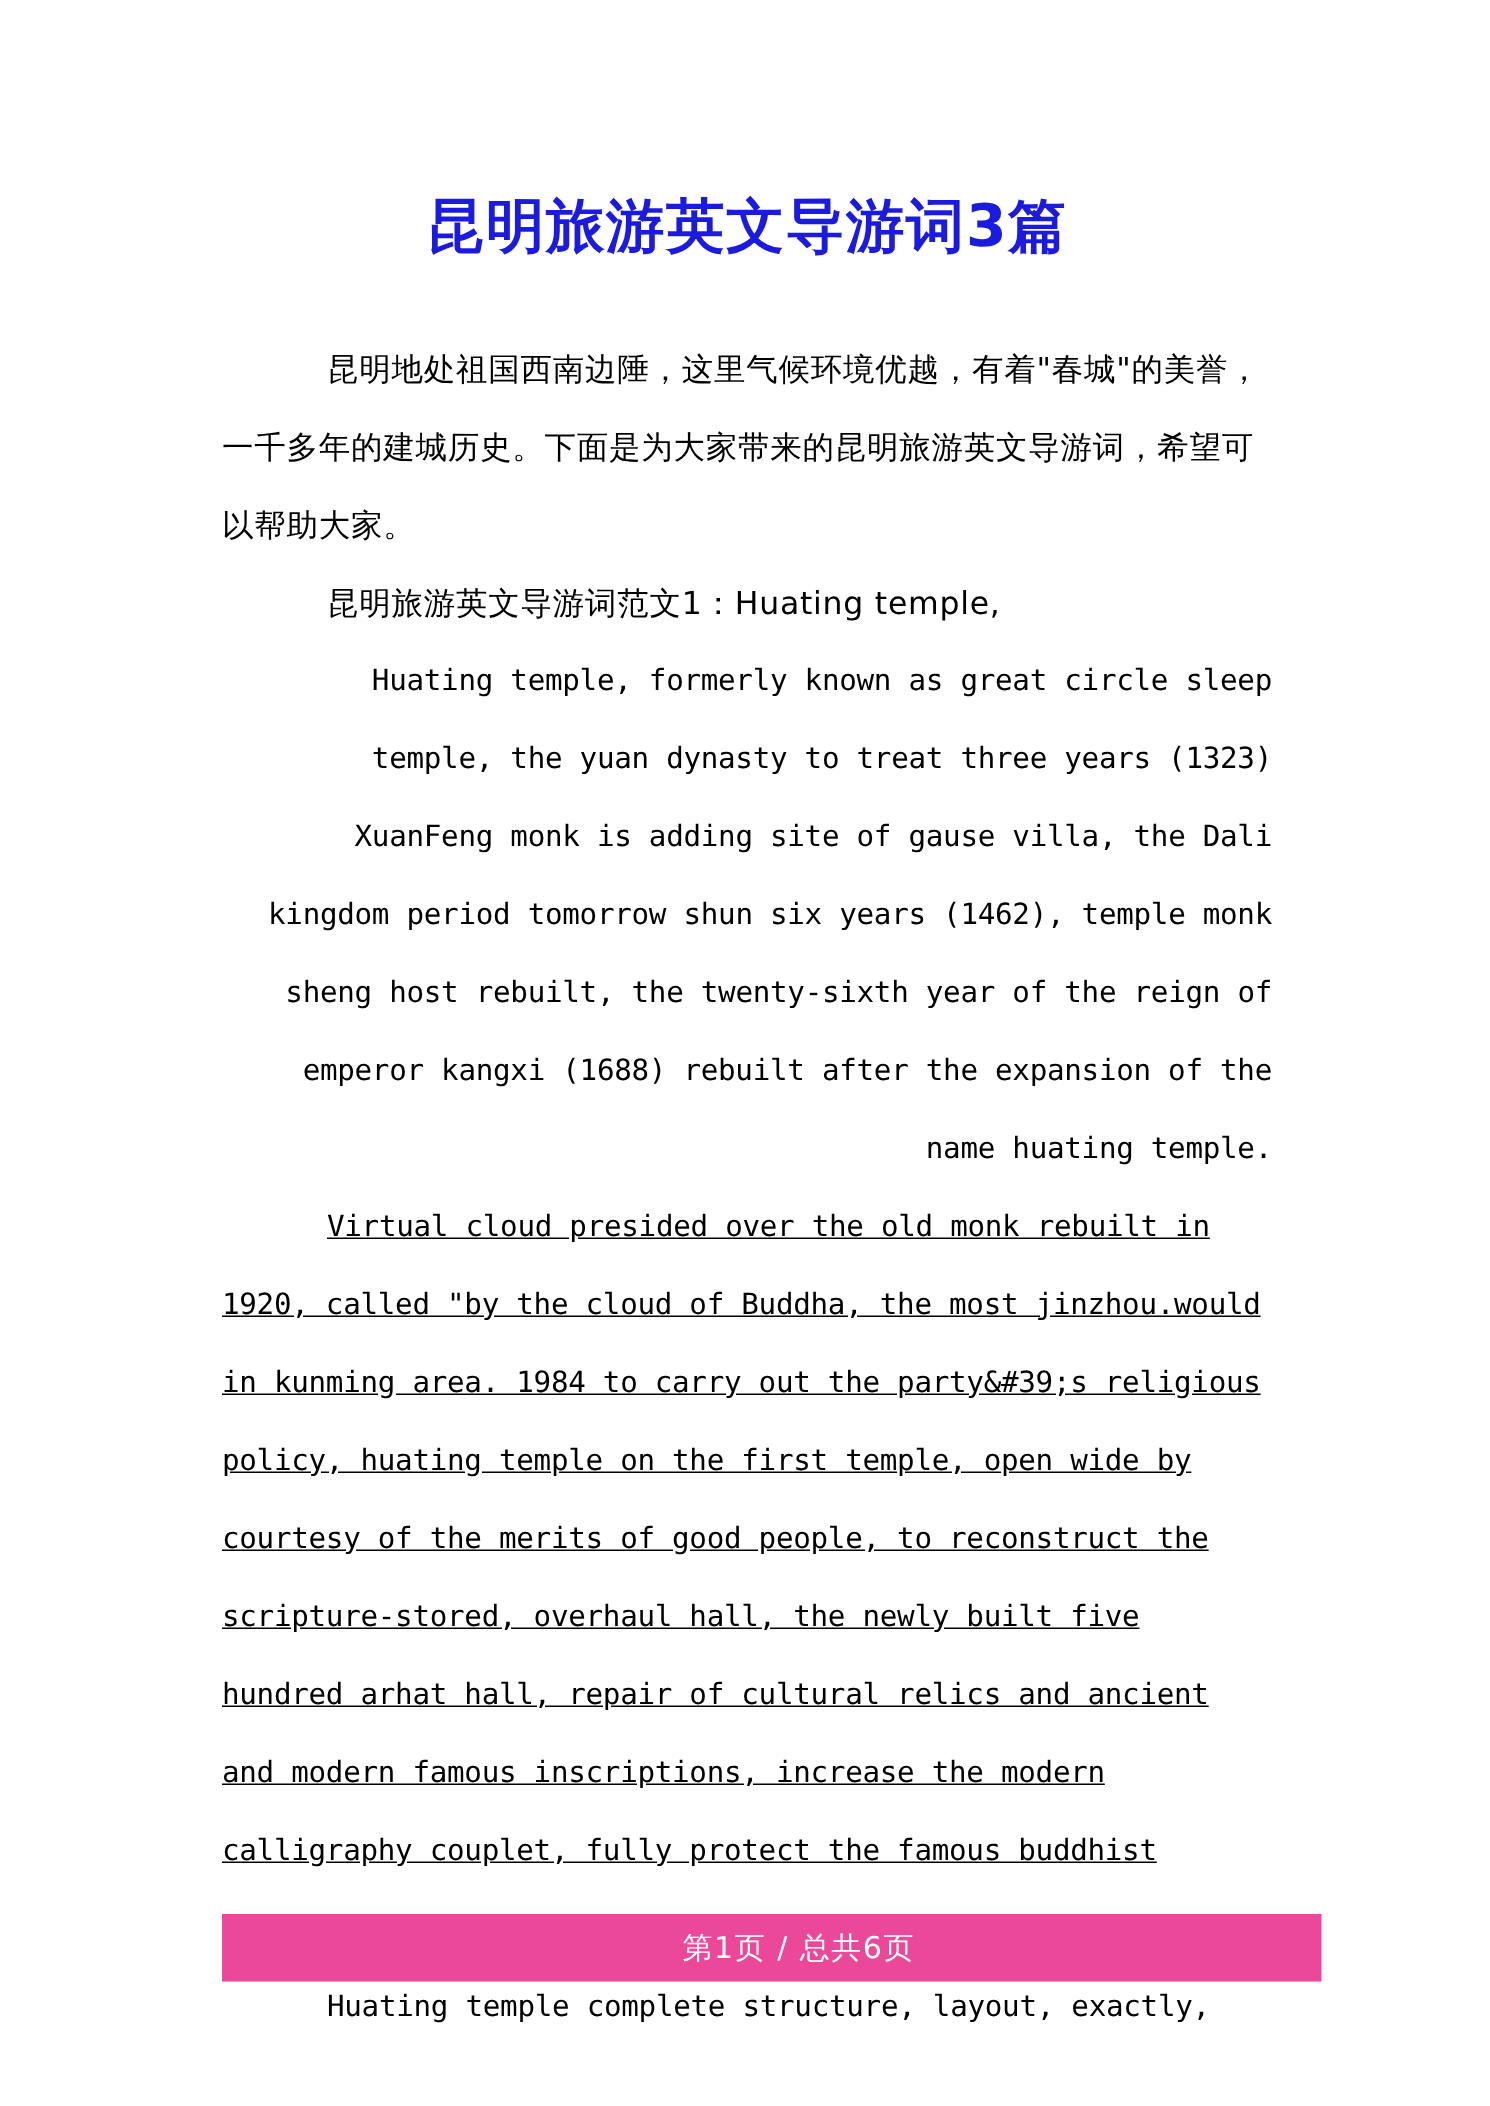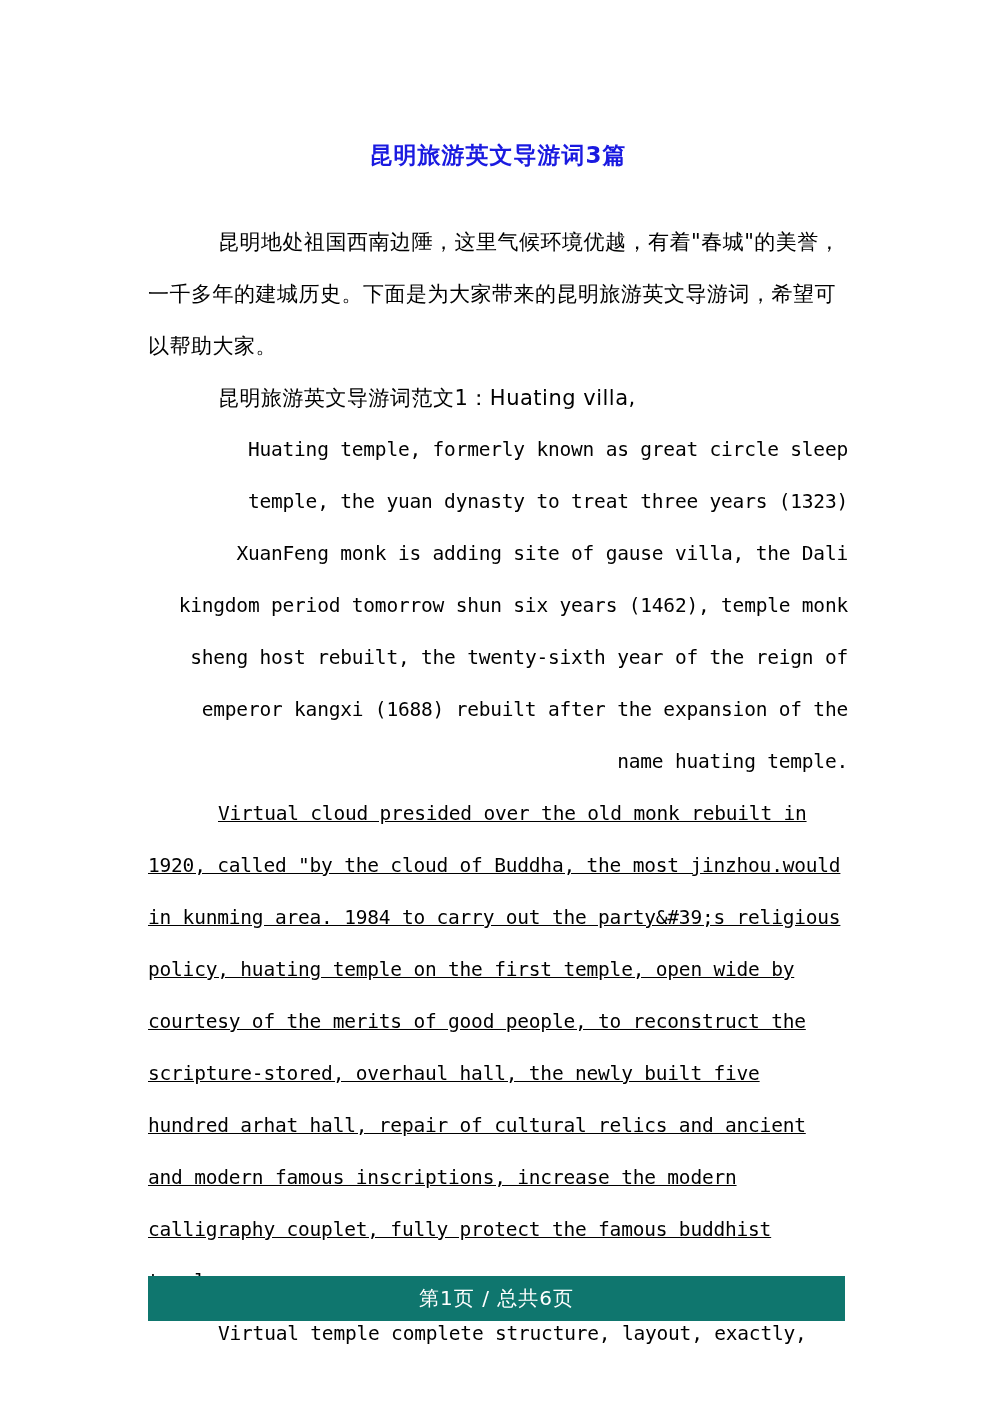--- a/index.html
+++ b/index.html
@@ -25,27 +25,27 @@
   }
 
   .content {
     position: absolute;
     left: 148px;
     top: 0;
     width: 700px;
   }
 
   .doc-title {
-    margin: 16px;
+    margin: 4px;
     padding: 0;
     text-align: center;
     color: #1a1ae0;
     font-family: "DejaVu Sans", sans-serif;
     font-weight: bold;
-    font-size: 23px;
+    font-size: 39px;
     letter-spacing: 1px;
     line-height: 1;
     padding-top: 128px;
     white-space: nowrap;
   }
 
   .para {
     margin: 0;
     padding: 0;
     color: #000000;
@@ -75,24 +75,25 @@
   #para-huating-1 { margin-top: 0px; text-align: right; }
   #para-huating-2 { margin-top: 0px; text-decoration: underline; }
   #para-huating-3 { margin-top: 0px; }
 
   .footer-bar {
     position: absolute;
     left: 148px;
     top: 1276px;
     width: 697px;
     height: 45px;
-    background: #0f766e;
+    background: #ec4899;
     display: flex;
     align-items: center;
     justify-content: center;
+    padding-left: 36px;
   }
 
   .footer-text {
     color: #ffffff;
     font-family: "DejaVu Sans", sans-serif;
     font-size: 20px;
     letter-spacing: 1px;
     white-space: nowrap;
   }
 </style>
@@ -100,27 +101,27 @@
 <body>
 
 <div class="page">
 
   <div class="content">
 
     <h1 class="doc-title">昆明旅游英文导游词3篇</h1>
 
     <p class="para cn" id="para-intro">昆明地处祖国西南边陲，这里气候环境优越，有着"春城"的美誉，一千多年的建城历史。下面是为大家带来的昆明旅游英文导游词，希望可以帮助大家。</p>
 
-    <p class="para cn" id="para-sample-heading">昆明旅游英文导游词范文1：Huating villa,</p>
+    <p class="para cn" id="para-sample-heading">昆明旅游英文导游词范文1：Huating temple,</p>
 
     <p class="para en" id="para-huating-1">Huating temple, formerly known as great circle sleep temple, the yuan dynasty to treat three years (1323) XuanFeng monk is adding site of gause villa, the Dali kingdom period tomorrow shun six years (1462), temple monk sheng host rebuilt, the twenty-sixth year of the reign of emperor kangxi (1688) rebuilt after the expansion of the name huating temple.</p>
 
     <p class="para en" id="para-huating-2">Virtual cloud presided over the old monk rebuilt in 1920, called "by the cloud of Buddha, the most jinzhou.would in kunming area. 1984 to carry out the party&amp;#39;s religious policy, huating temple on the first temple, open wide by courtesy of the merits of good people, to reconstruct the scripture-stored, overhaul hall, the newly built five hundred arhat hall, repair of cultural relics and ancient and modern famous inscriptions, increase the modern calligraphy couplet, fully protect the famous buddhist temple.</p>
 
-    <p class="para en" id="para-huating-3">Virtual temple complete structure, layout, exactly,</p>
+    <p class="para en" id="para-huating-3">Huating temple complete structure, layout, exactly,</p>
 
   </div>
 
   <div class="footer-bar">
     <span class="footer-text">第1页 / 总共6页</span>
   </div>
 
 </div>
 
 </body></html>

